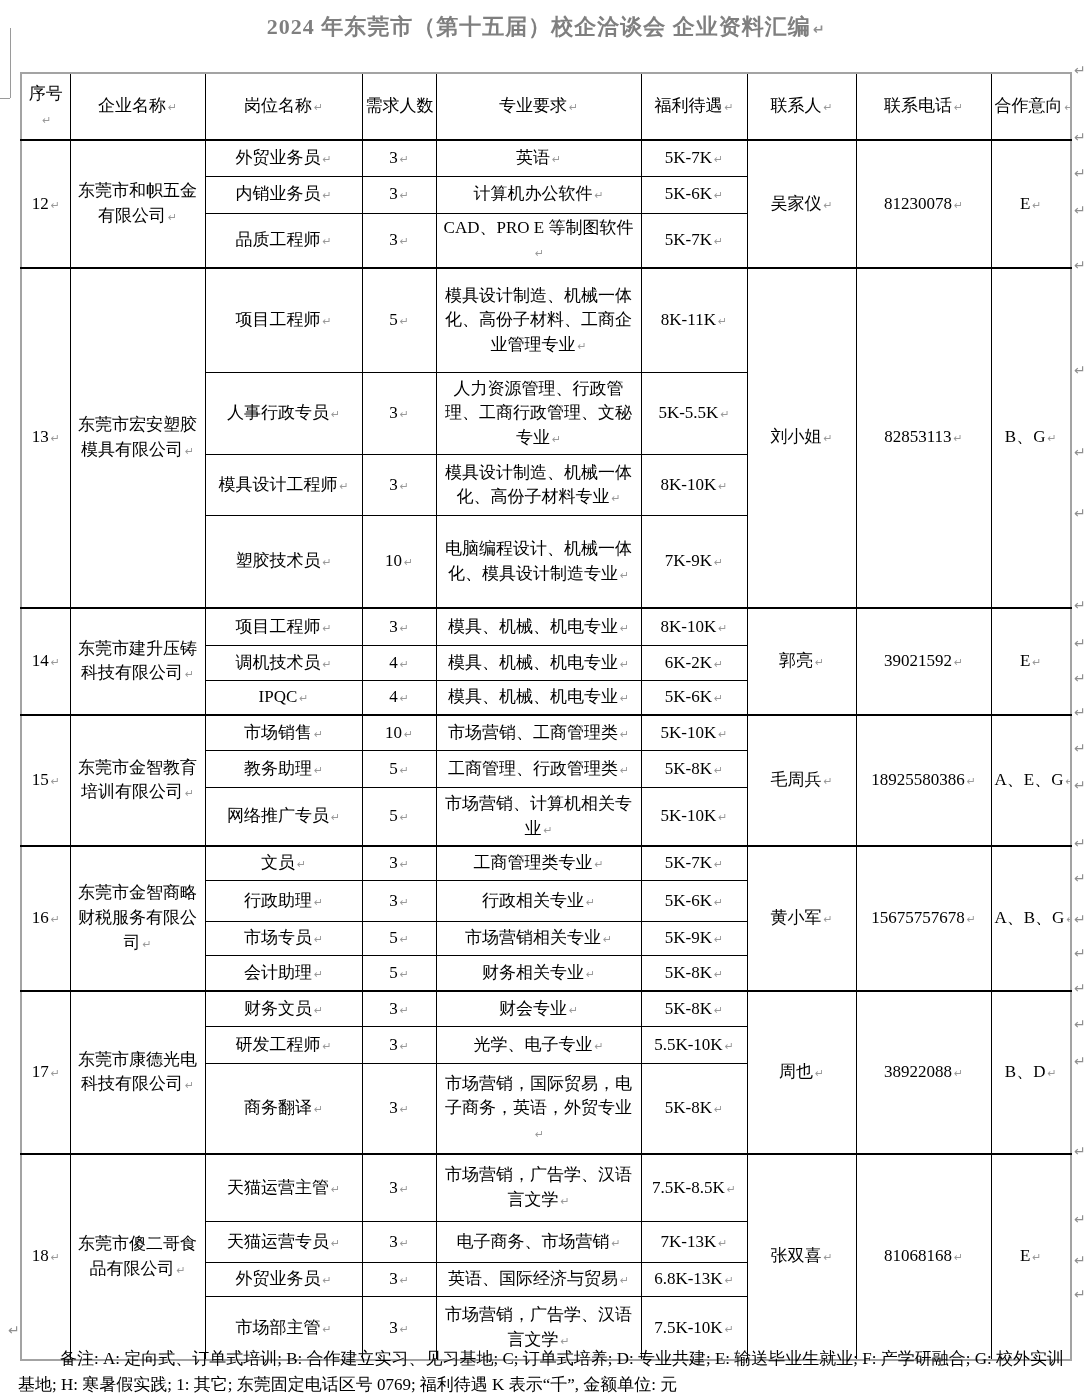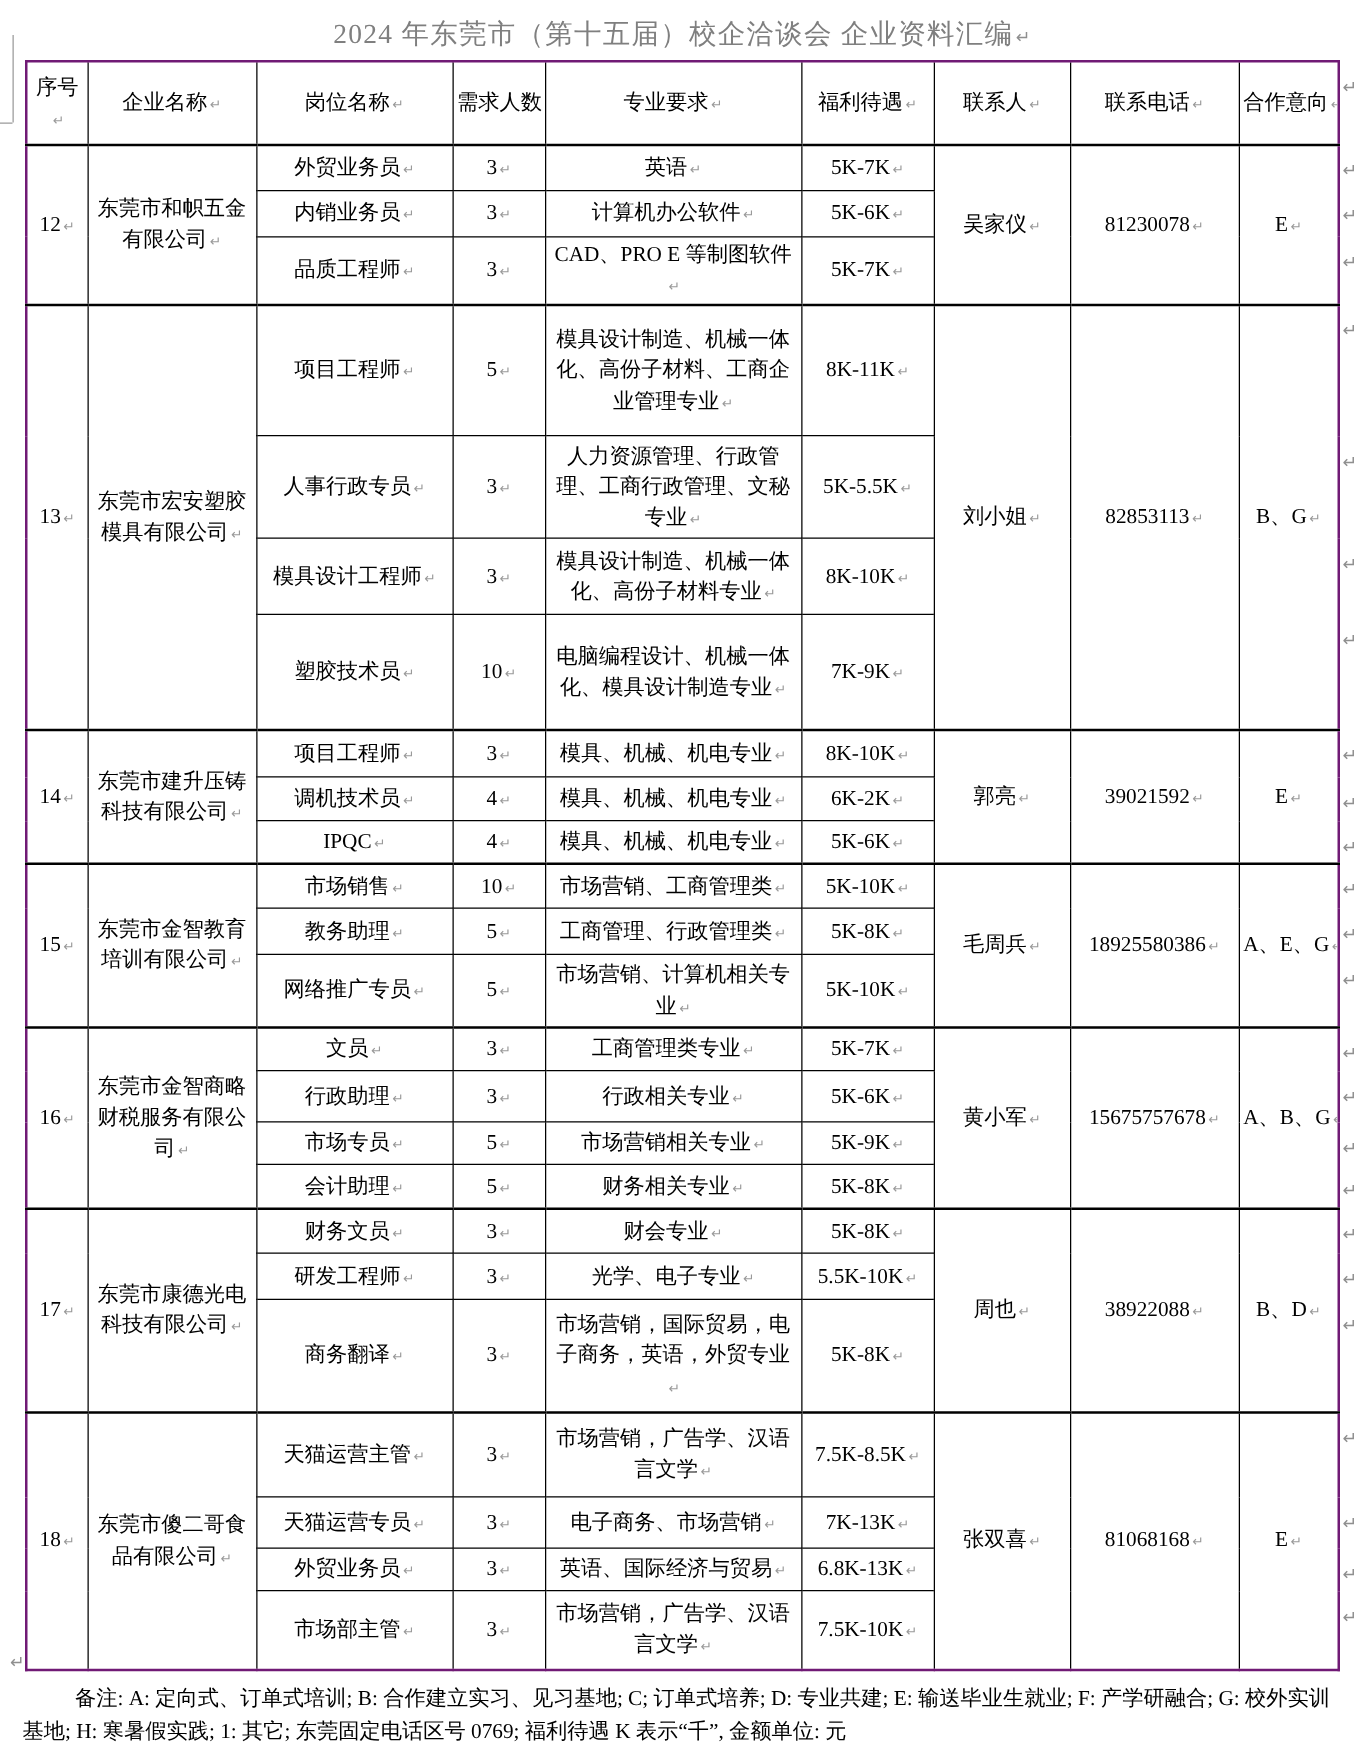--- a/index.html
+++ b/index.html
@@ -5,26 +5,26 @@
   html,body{margin:0;padding:0;background:#fff;}
   .page{
     position:relative;width:1092px;height:1395px;background:#fff;overflow:hidden;
     font-family:"Liberation Serif","DejaVu Serif",serif;color:#000;
   }
   
   .crop-v{position:absolute;left:10px;top:28px;width:1px;height:70px;background:#9a9a9a;}
   .crop-h{position:absolute;left:0;top:98px;width:10px;height:1px;background:#9a9a9a;}
   .title{
     position:absolute;left:0;top:12px;width:1092px;text-align:center;
-    font-size:22px;color:#7f7f7f;letter-spacing:1px;white-space:nowrap;
+    font-size:22px;color:#7f7f7f;letter-spacing:1px;white-space:nowrap;font-weight:bold;
   }
   .rmark{color:#8f8f8f;font-size:14px;margin-left:2px;font-family:"DejaVu Sans",sans-serif;}
   table.jobs{
-    position:absolute;left:20px;top:48px;border-collapse:collapse;table-layout:fixed;
-    width:1050px;border:2px solid #701a75;
+    position:absolute;left:20px;top:72px;border-collapse:collapse;table-layout:fixed;
+    width:1050px;border:2px solid #a3a3a3;
   }
   table.jobs th,table.jobs td{
     border:1px solid #000;vertical-align:middle;padding:2px 3px;
     font-size:17px;font-weight:normal;text-align:center;line-height:1.45;
     overflow:hidden;box-sizing:border-box;
   }
   table.jobs thead tr{height:67px;}
   table.jobs thead th{border-bottom:2px solid #000;}
   tr.gstart td{border-top:2px solid #000;}
   th.h-company{text-align:left;padding-left:3px;}

